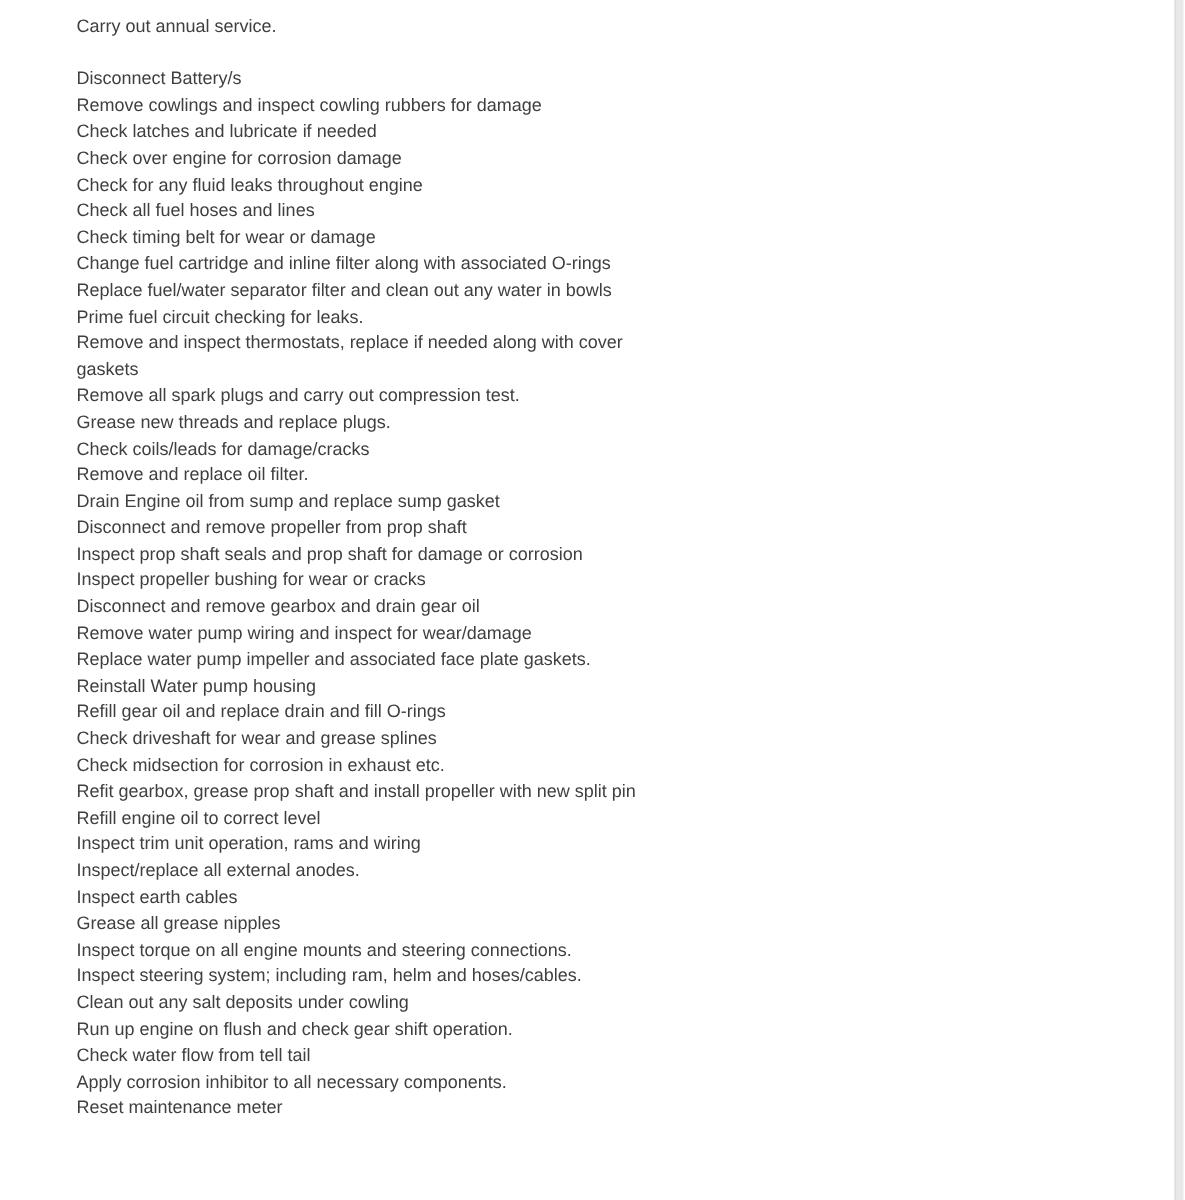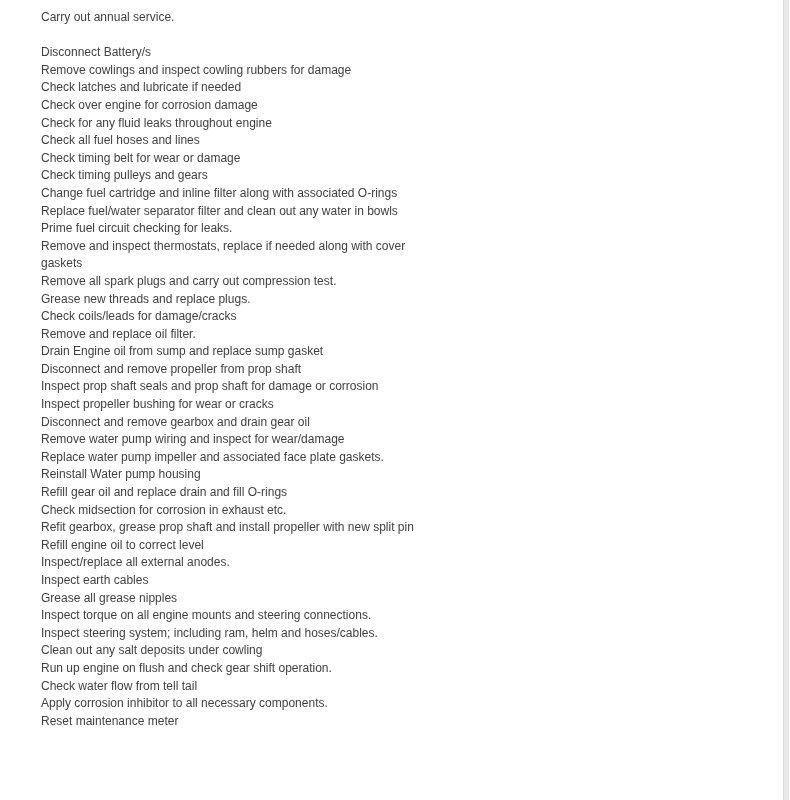--- a/index.html
+++ b/index.html
@@ -11,21 +11,21 @@
     font-family: "Liberation Sans", sans-serif;
   }
   .page {
     position: relative;
     width: 790px;
     height: 800px;
     background: #ffffff;
   }
   .doc-body {
     position: absolute;
-    left: 41px;
+    left: 51px;
     top: 9px;
     width: 390px;
     font-size: 12px;
     line-height: 17.6px;
     color: #3f3f3f;
     -webkit-font-smoothing: antialiased;
   }
   .doc-line {
     min-height: 17.6px;
     white-space: normal;
@@ -49,41 +49,42 @@
 
   <div class="doc-line">Carry out annual service.</div>
       <div class="doc-line"></div>
       <div class="doc-line">Disconnect Battery/s</div>
       <div class="doc-line">Remove cowlings and inspect cowling rubbers for damage</div>
       <div class="doc-line">Check latches and lubricate if needed</div>
       <div class="doc-line">Check over engine for corrosion damage</div>
       <div class="doc-line">Check for any fluid leaks throughout engine</div>
       <div class="doc-line">Check all fuel hoses and lines</div>
       <div class="doc-line">Check timing belt for wear or damage</div>
-      <div class="doc-line">Check timing pulleys and gears</div>
       <div class="doc-line">Change fuel cartridge and inline filter along with associated O-rings</div>
       <div class="doc-line">Replace fuel/water separator filter and clean out any water in bowls</div>
       <div class="doc-line">Prime fuel circuit checking for leaks.</div>
       <div class="doc-line">Remove and inspect thermostats, replace if needed along with cover gaskets</div>
       <div class="doc-line">Remove all spark plugs and carry out compression test.</div>
       <div class="doc-line">Grease new threads and replace plugs.</div>
       <div class="doc-line">Check coils/leads for damage/cracks</div>
       <div class="doc-line">Remove and replace oil filter.</div>
       <div class="doc-line">Drain Engine oil from sump and replace sump gasket</div>
       <div class="doc-line">Disconnect and remove propeller from prop shaft</div>
       <div class="doc-line">Inspect prop shaft seals and prop shaft for damage or corrosion</div>
       <div class="doc-line">Inspect propeller bushing for wear or cracks</div>
       <div class="doc-line">Disconnect and remove gearbox and drain gear oil</div>
       <div class="doc-line">Remove water pump wiring and inspect for wear/damage</div>
       <div class="doc-line">Replace water pump impeller and associated face plate gaskets.</div>
       <div class="doc-line">Reinstall Water pump housing</div>
       <div class="doc-line">Refill gear oil and replace drain and fill O-rings</div>
+      <div class="doc-line">Check driveshaft for wear and grease splines</div>
       <div class="doc-line">Check midsection for corrosion in exhaust etc.</div>
       <div class="doc-line">Refit gearbox, grease prop shaft and install propeller with new split pin</div>
       <div class="doc-line">Refill engine oil to correct level</div>
+      <div class="doc-line">Inspect trim unit operation, rams and wiring</div>
       <div class="doc-line">Inspect/replace all external anodes.</div>
       <div class="doc-line">Inspect earth cables</div>
       <div class="doc-line">Grease all grease nipples</div>
       <div class="doc-line">Inspect torque on all engine mounts and steering connections.</div>
       <div class="doc-line">Inspect steering system; including ram, helm and hoses/cables.</div>
       <div class="doc-line">Clean out any salt deposits under cowling</div>
       <div class="doc-line">Run up engine on flush and check gear shift operation.</div>
       <div class="doc-line">Check water flow from tell tail</div>
       <div class="doc-line">Apply corrosion inhibitor to all necessary components.</div>
       <div class="doc-line">Reset maintenance meter</div>

